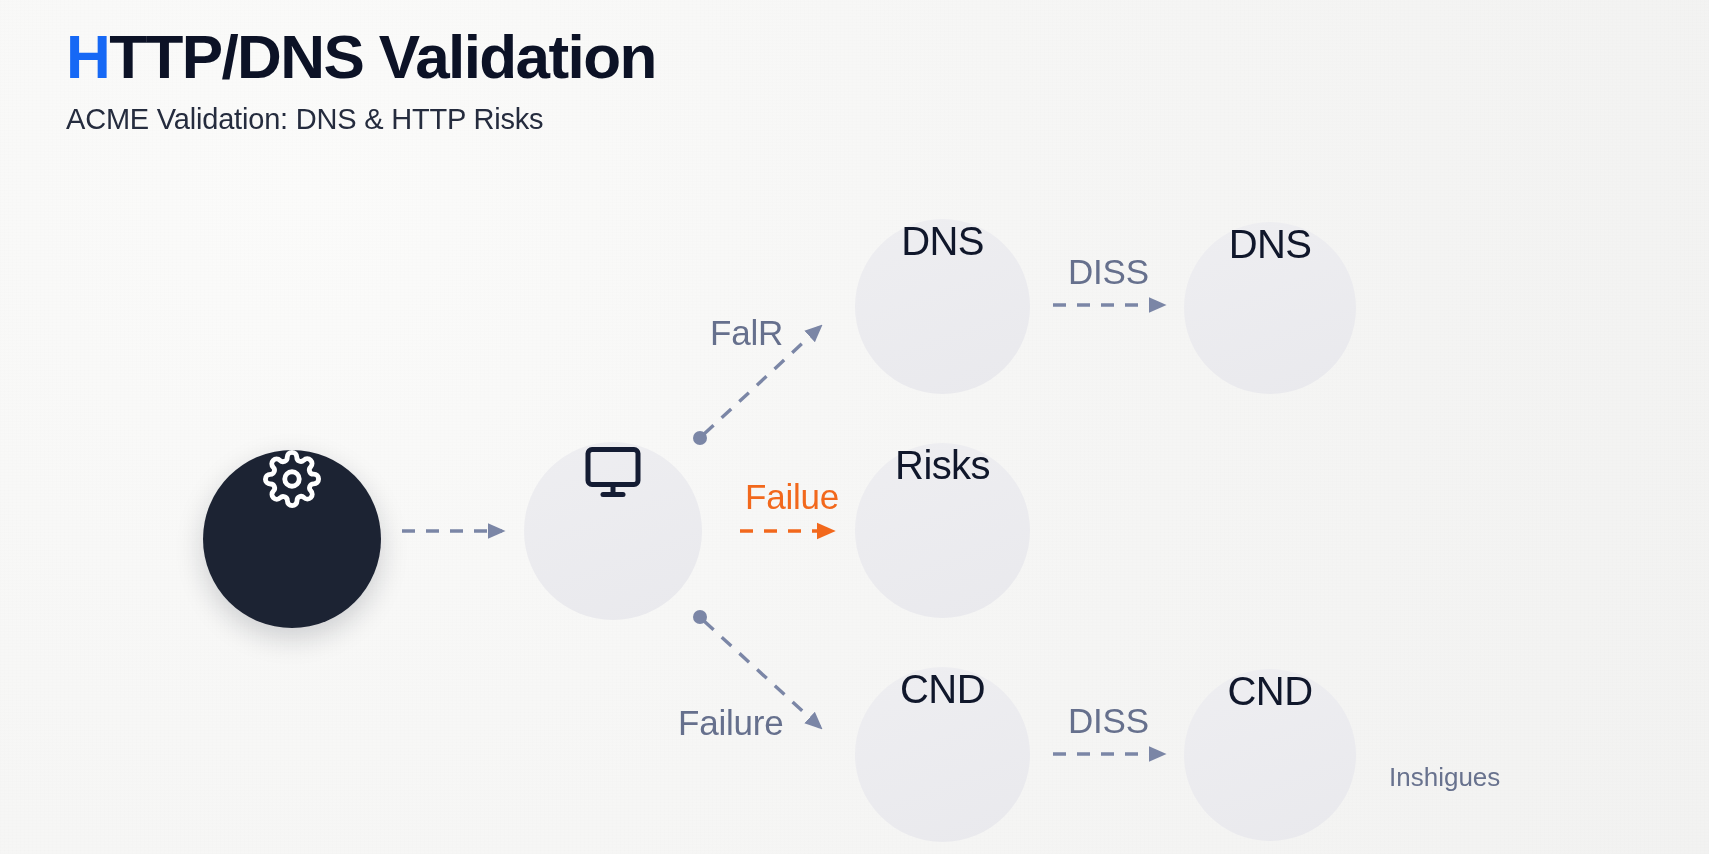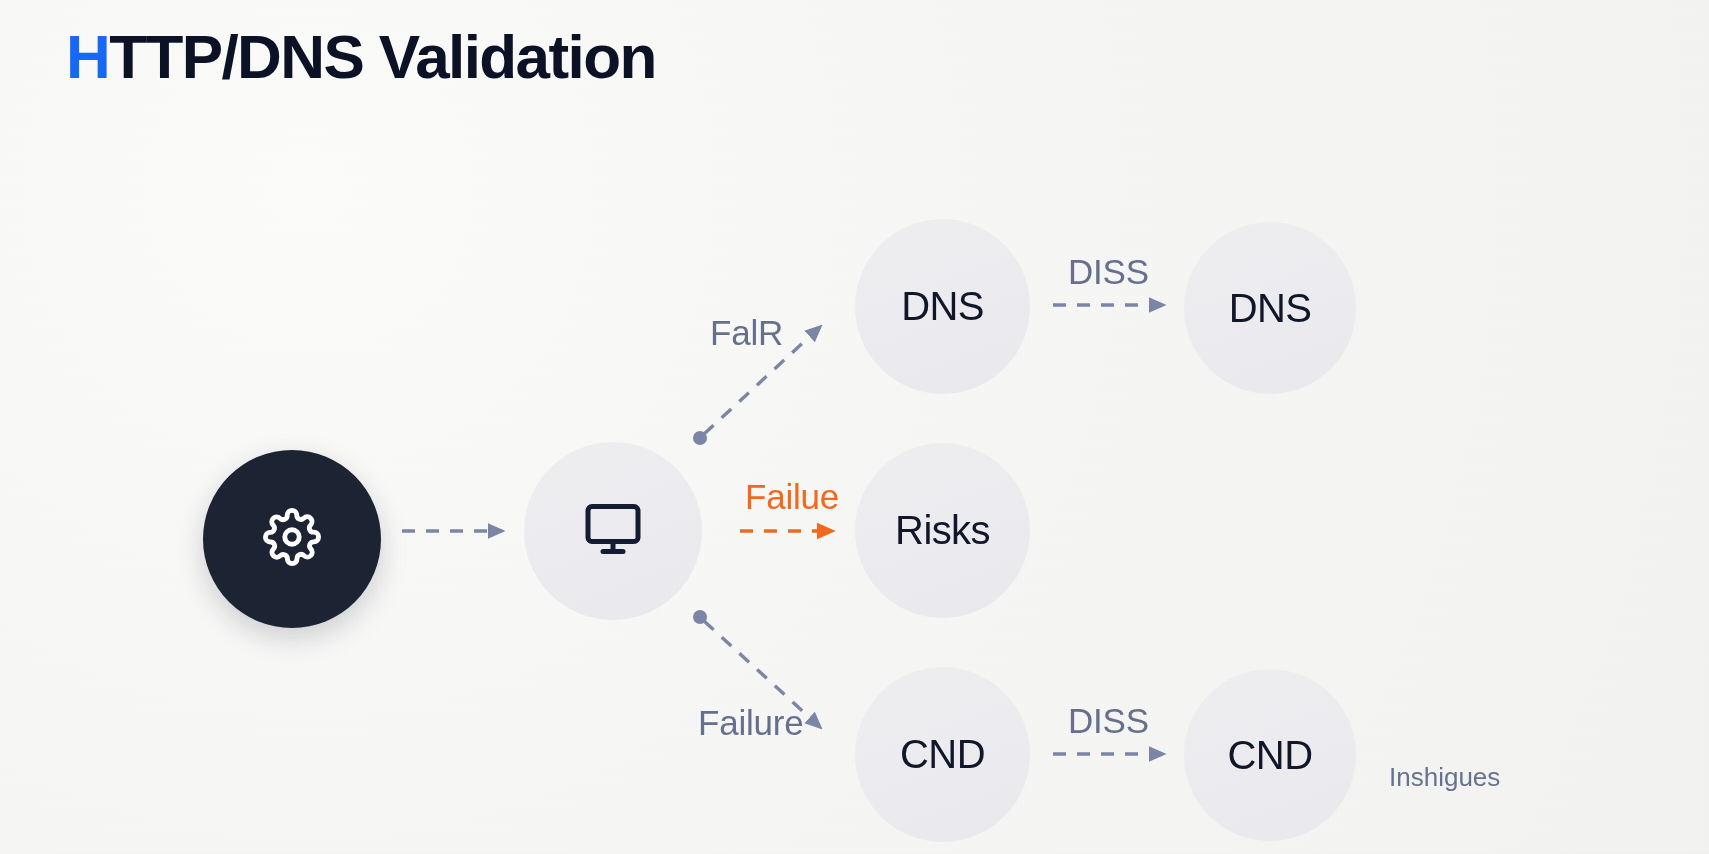--- a/index.html
+++ b/index.html
@@ -58,21 +58,21 @@
     color: #252c3e;
     letter-spacing: -0.2px;
     white-space: nowrap;
   }
 
   
   .node {
     position: absolute;
     border-radius: 50%;
     display: flex;
-    align-items: center;
+    align-items: flex-start;
     justify-content: center;
   }
   .node.dark {
     background: #1c2333;
     box-shadow: 0 10px 28px rgba(18,24,40,.18);
   }
   .node.light {
     background: #ececef;
   }
   .node.light.soft {
@@ -115,20 +115,21 @@
 </style>
 </head>
 <body>
 
 <div id="slide">
 
   <div id="grain"></div>
 
   <div id="header">
     <h1 id="title"><span class="accent">H</span><span>TTP/DNS Validation</span></h1>
+    <p id="subtitle">ACME Validation: DNS &amp; HTTP Risks</p>
   </div>
 
   <svg class="edges" viewBox="0 0 1709 854" xmlns="http://www.w3.org/2000/svg">
     <defs>
       <marker id="arrow-gray" viewBox="0 0 10 10" refX="8" refY="5" markerWidth="5.2" markerHeight="5.2" orient="auto-start-reverse">
         <path d="M 0 0.6 L 10 5 L 0 9.4 z" fill="#7b86a6"></path>
       </marker>
       <marker id="arrow-orange" viewBox="0 0 10 10" refX="8" refY="5" markerWidth="5.2" markerHeight="5.2" orient="auto-start-reverse">
         <path d="M 0 0.6 L 10 5 L 0 9.4 z" fill="#f2681c"></path>
       </marker>
@@ -197,21 +198,21 @@
   </div>
 
   <div class="node light soft" style="left:1184px; top:669px; width:172px; height:172px;">
     <span class="node-label">CND</span>
   </div>
 
   <div class="edge-label" style="left:710px; top:313px;">FalR</div>
 
   <div class="edge-label orange" style="left:745px; top:477px;">Failue</div>
 
-  <div class="edge-label" style="left:678px; top:703px;margin-left:20px;">Failure</div>
+  <div class="edge-label" style="left:678px; top:703px;">Failure</div>
 
   <div class="edge-label" style="left:1068px; top:252px;">DISS</div>
 
   <div class="edge-label" style="left:1068px; top:701px;">DISS</div>
 
   <div class="side-note" style="left:1389px; top:762px;">Inshigues</div>
 
 </div>
 
 </body></html>

